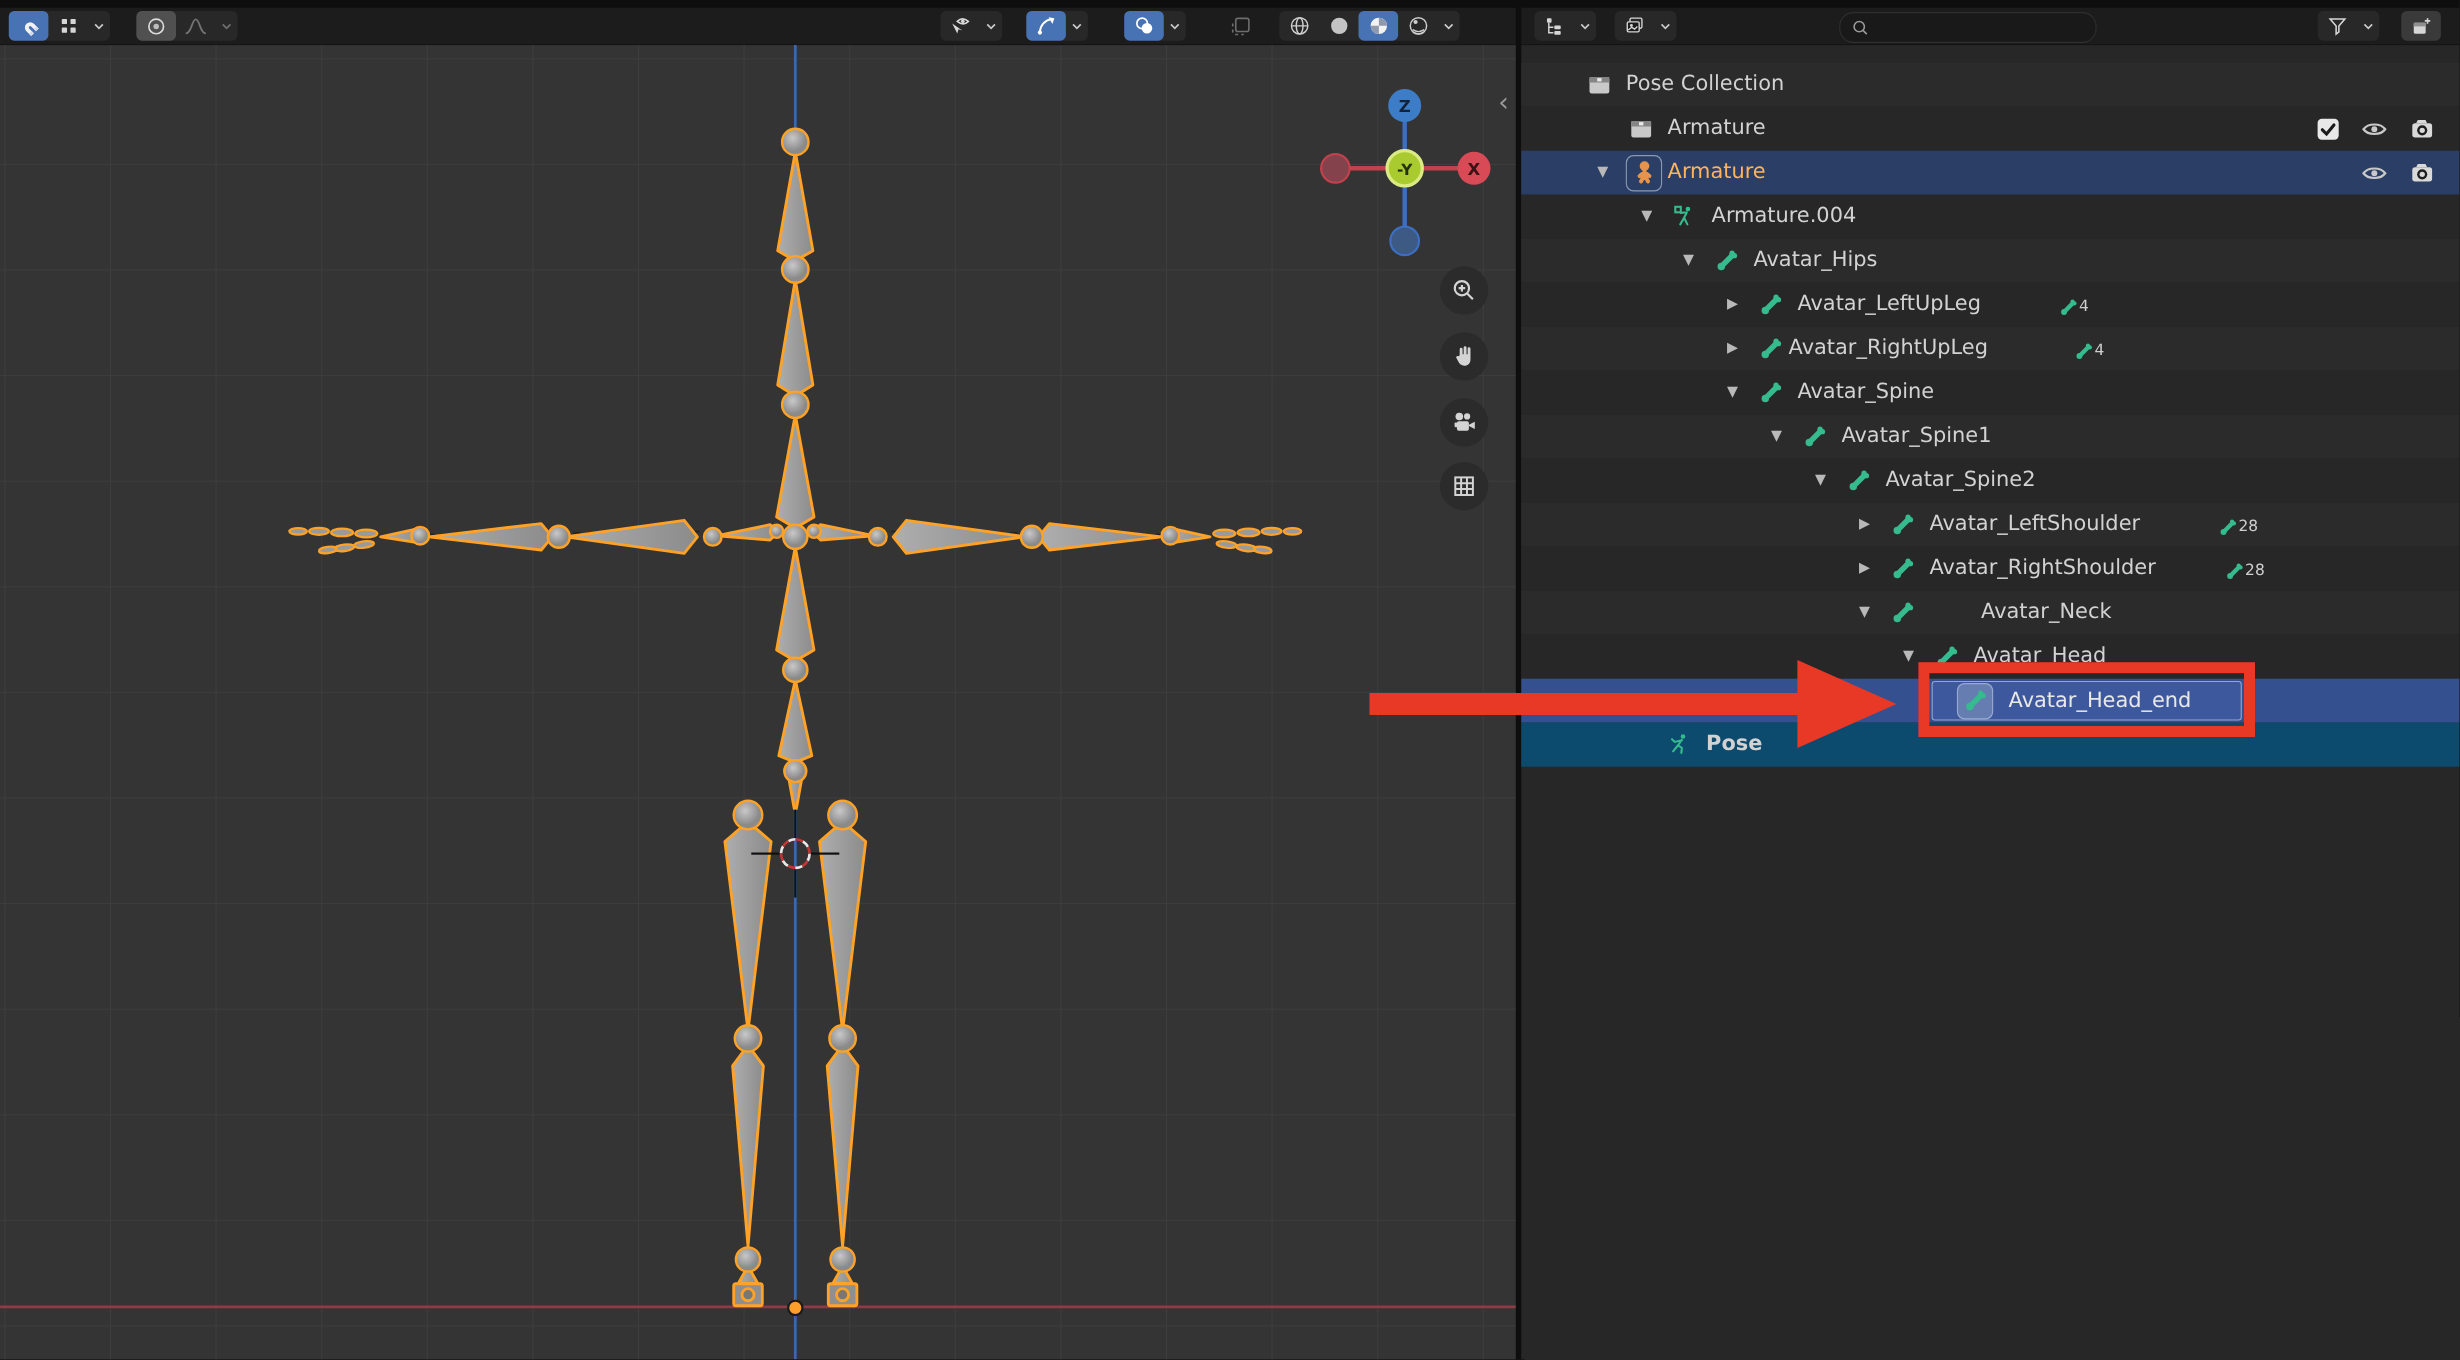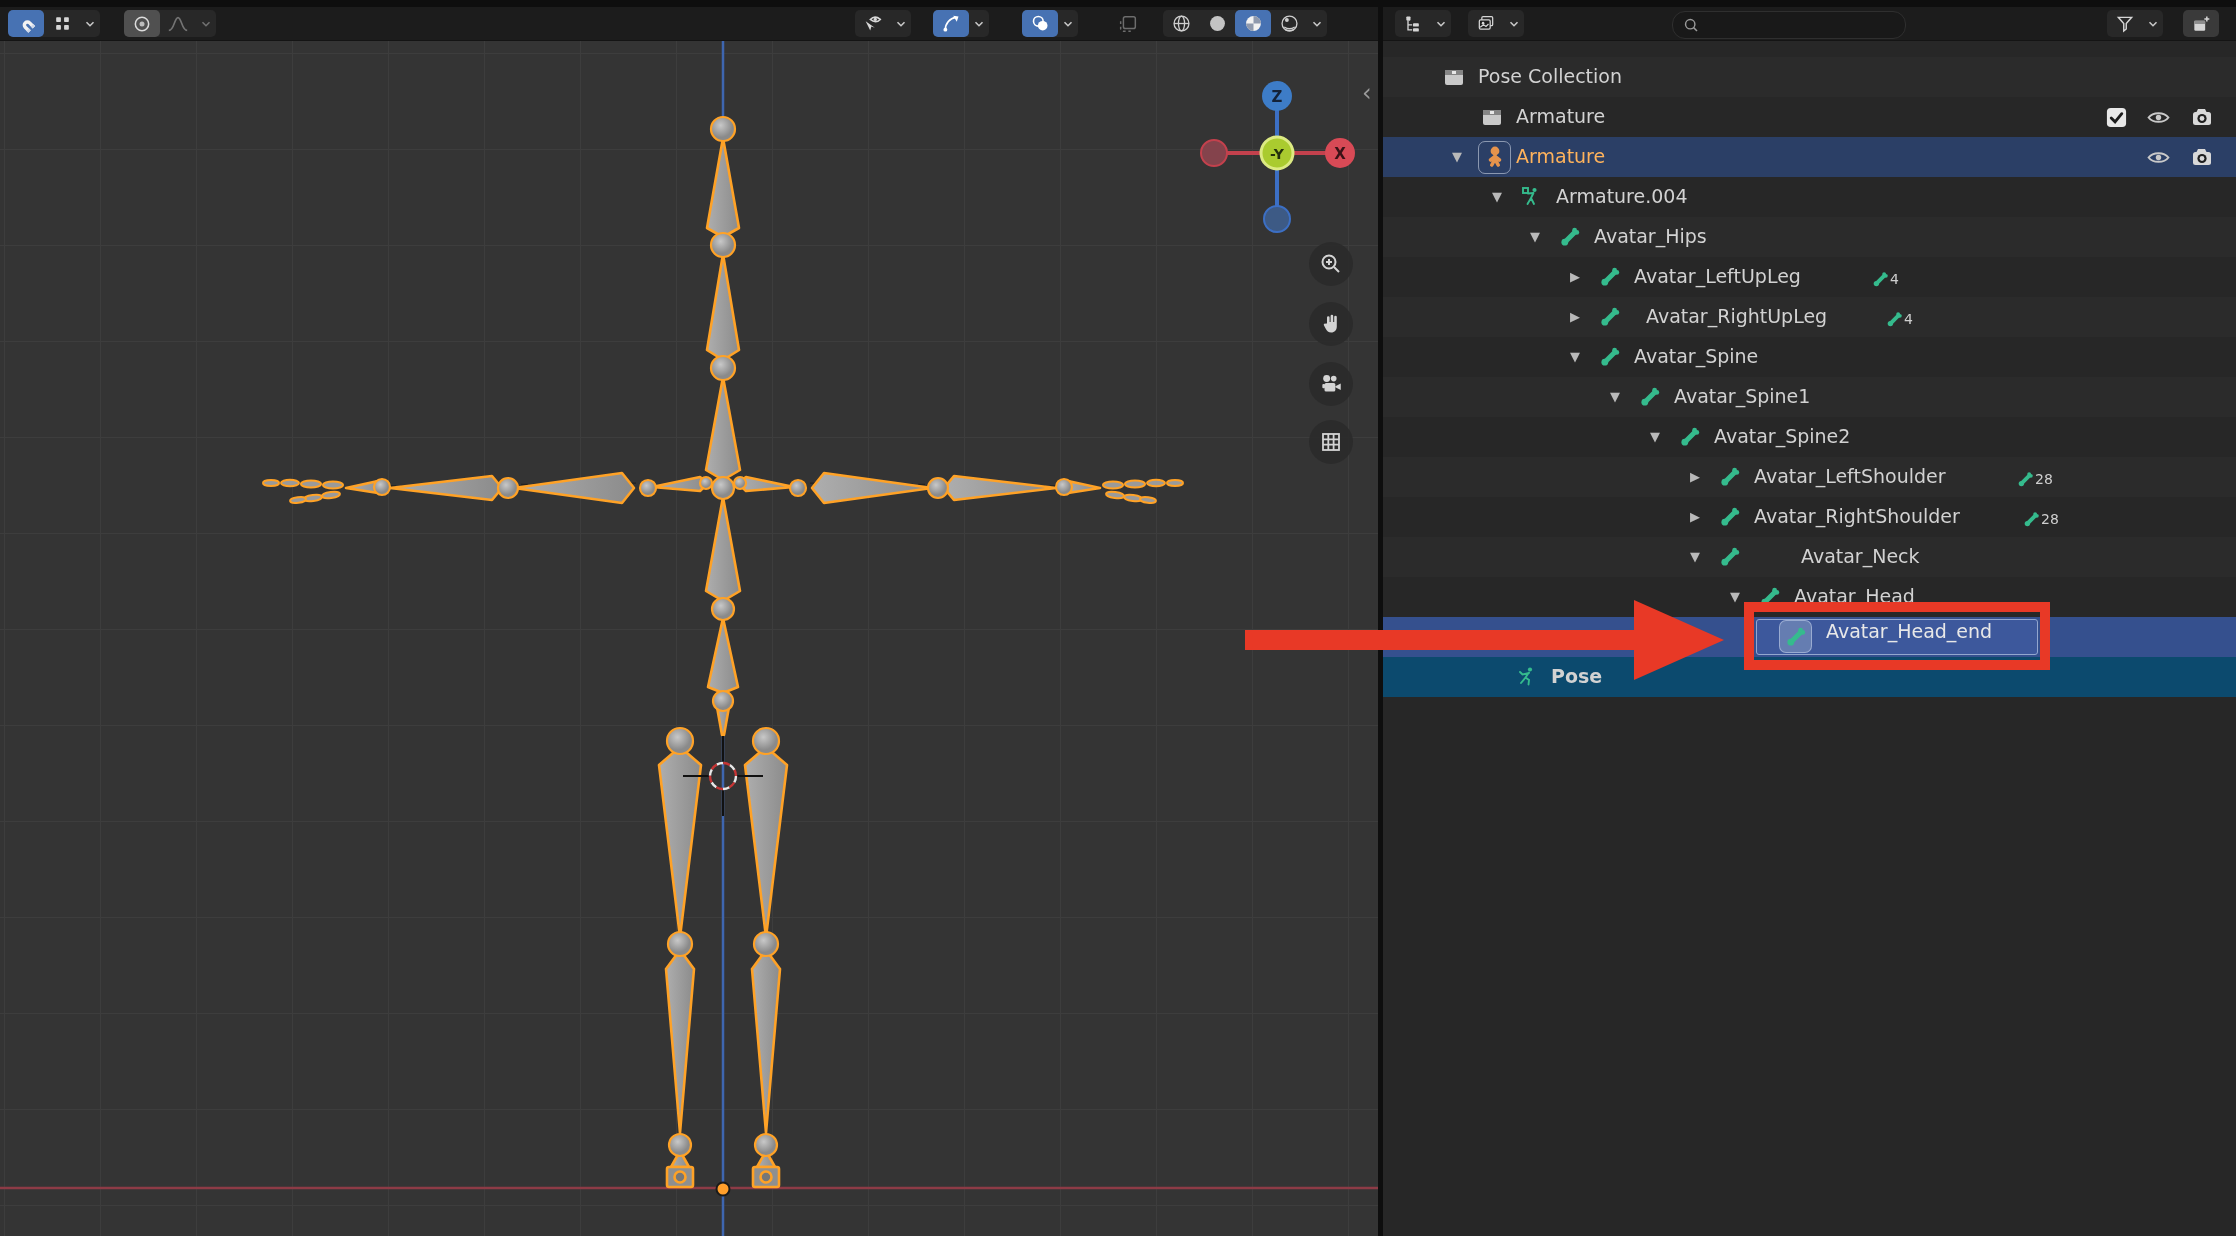--- a/index.html
+++ b/index.html
@@ -32,21 +32,21 @@
   
   #outliner{left:1383px;top:41px;width:853px;height:1195px;background:#272727;}
   .orow{position:absolute;left:0;width:853px;height:40px;}
   .olabel{position:absolute;top:8px;font-size:19px;color:#d2d2d2;white-space:nowrap;}
   .oarrow{position:absolute;top:12px;width:30px;font-size:13px;color:#b9b9b9;text-align:center;}
   .oicon{position:absolute;top:6px;width:28px;height:28px;display:flex;align-items:center;justify-content:center;}
   .objbox{border:1.5px solid rgba(190,200,216,.65);border-radius:7px;width:31px;height:31px;top:4px;}
   .ricon{position:absolute;top:6px;width:30px;height:28px;display:flex;align-items:center;justify-content:center;}
   .ocount{position:absolute;top:14px;font-size:14px;color:#cfcfcf;}
   .inbox{position:absolute;top:2px;height:34px;background:#3d589c;border:1px solid #93a7cf;
-         border-radius:3px;display:flex;}
+         border-radius:3px;display:flex;align-items:center;}
   .inbox .ibicon{margin-left:22px;width:31px;height:31px;border-radius:7px;
          background:rgba(150,170,205,.45);border:1px solid rgba(205,218,240,.5);
          display:flex;align-items:center;justify-content:center;}
   
   #searchbox{left:289px;top:4px;width:232px;height:26px;background:#191919;border:1px solid #2f2f2f;
              border-radius:13px;display:flex;align-items:center;position:absolute;}
   #searchbox input{background:transparent;border:none;outline:none;color:#ddd;font-size:15px;width:180px;
              font-family:"DejaVu Sans",sans-serif;}
   
   .anno{z-index:50;}
@@ -512,21 +512,21 @@
       <div class="orow" style="top: 256px; background: rgb(43, 43, 43);">
         <span class="oarrow" style="left: 177px;">▶</span>
         <span class="oicon" style="left: 213px;">
           <svg width="24" height="24" viewBox="0 0 24 24" fill="#35bb8d">
             <path d="M8 16L16.5 7.5" stroke="#35bb8d" stroke-width="5" stroke-linecap="round"></path>
             <circle cx="6.8" cy="17.2" r="3.4"></circle>
             <circle cx="16.6" cy="5.2" r="2.4"></circle>
             <circle cx="18.8" cy="7.4" r="2.4"></circle>
           </svg>
         </span>
-        <span class="olabel" style="left: 263px;">Avatar_RightUpLeg</span>
+        <span class="olabel" style="left: 243px;">Avatar_RightUpLeg</span>
         <span class="oicon" style="left: 497px; top: 8px;">
           <svg width="19" height="19" viewBox="0 0 24 24" fill="#35bb8d">
             <path d="M8 16L16.5 7.5" stroke="#35bb8d" stroke-width="5" stroke-linecap="round"></path>
             <circle cx="6.8" cy="17.2" r="3.4"></circle>
             <circle cx="16.6" cy="5.2" r="2.4"></circle>
             <circle cx="18.8" cy="7.4" r="2.4"></circle>
           </svg>
         </span>
         <span class="ocount" style="left: 521px;">4</span>
       </div>

